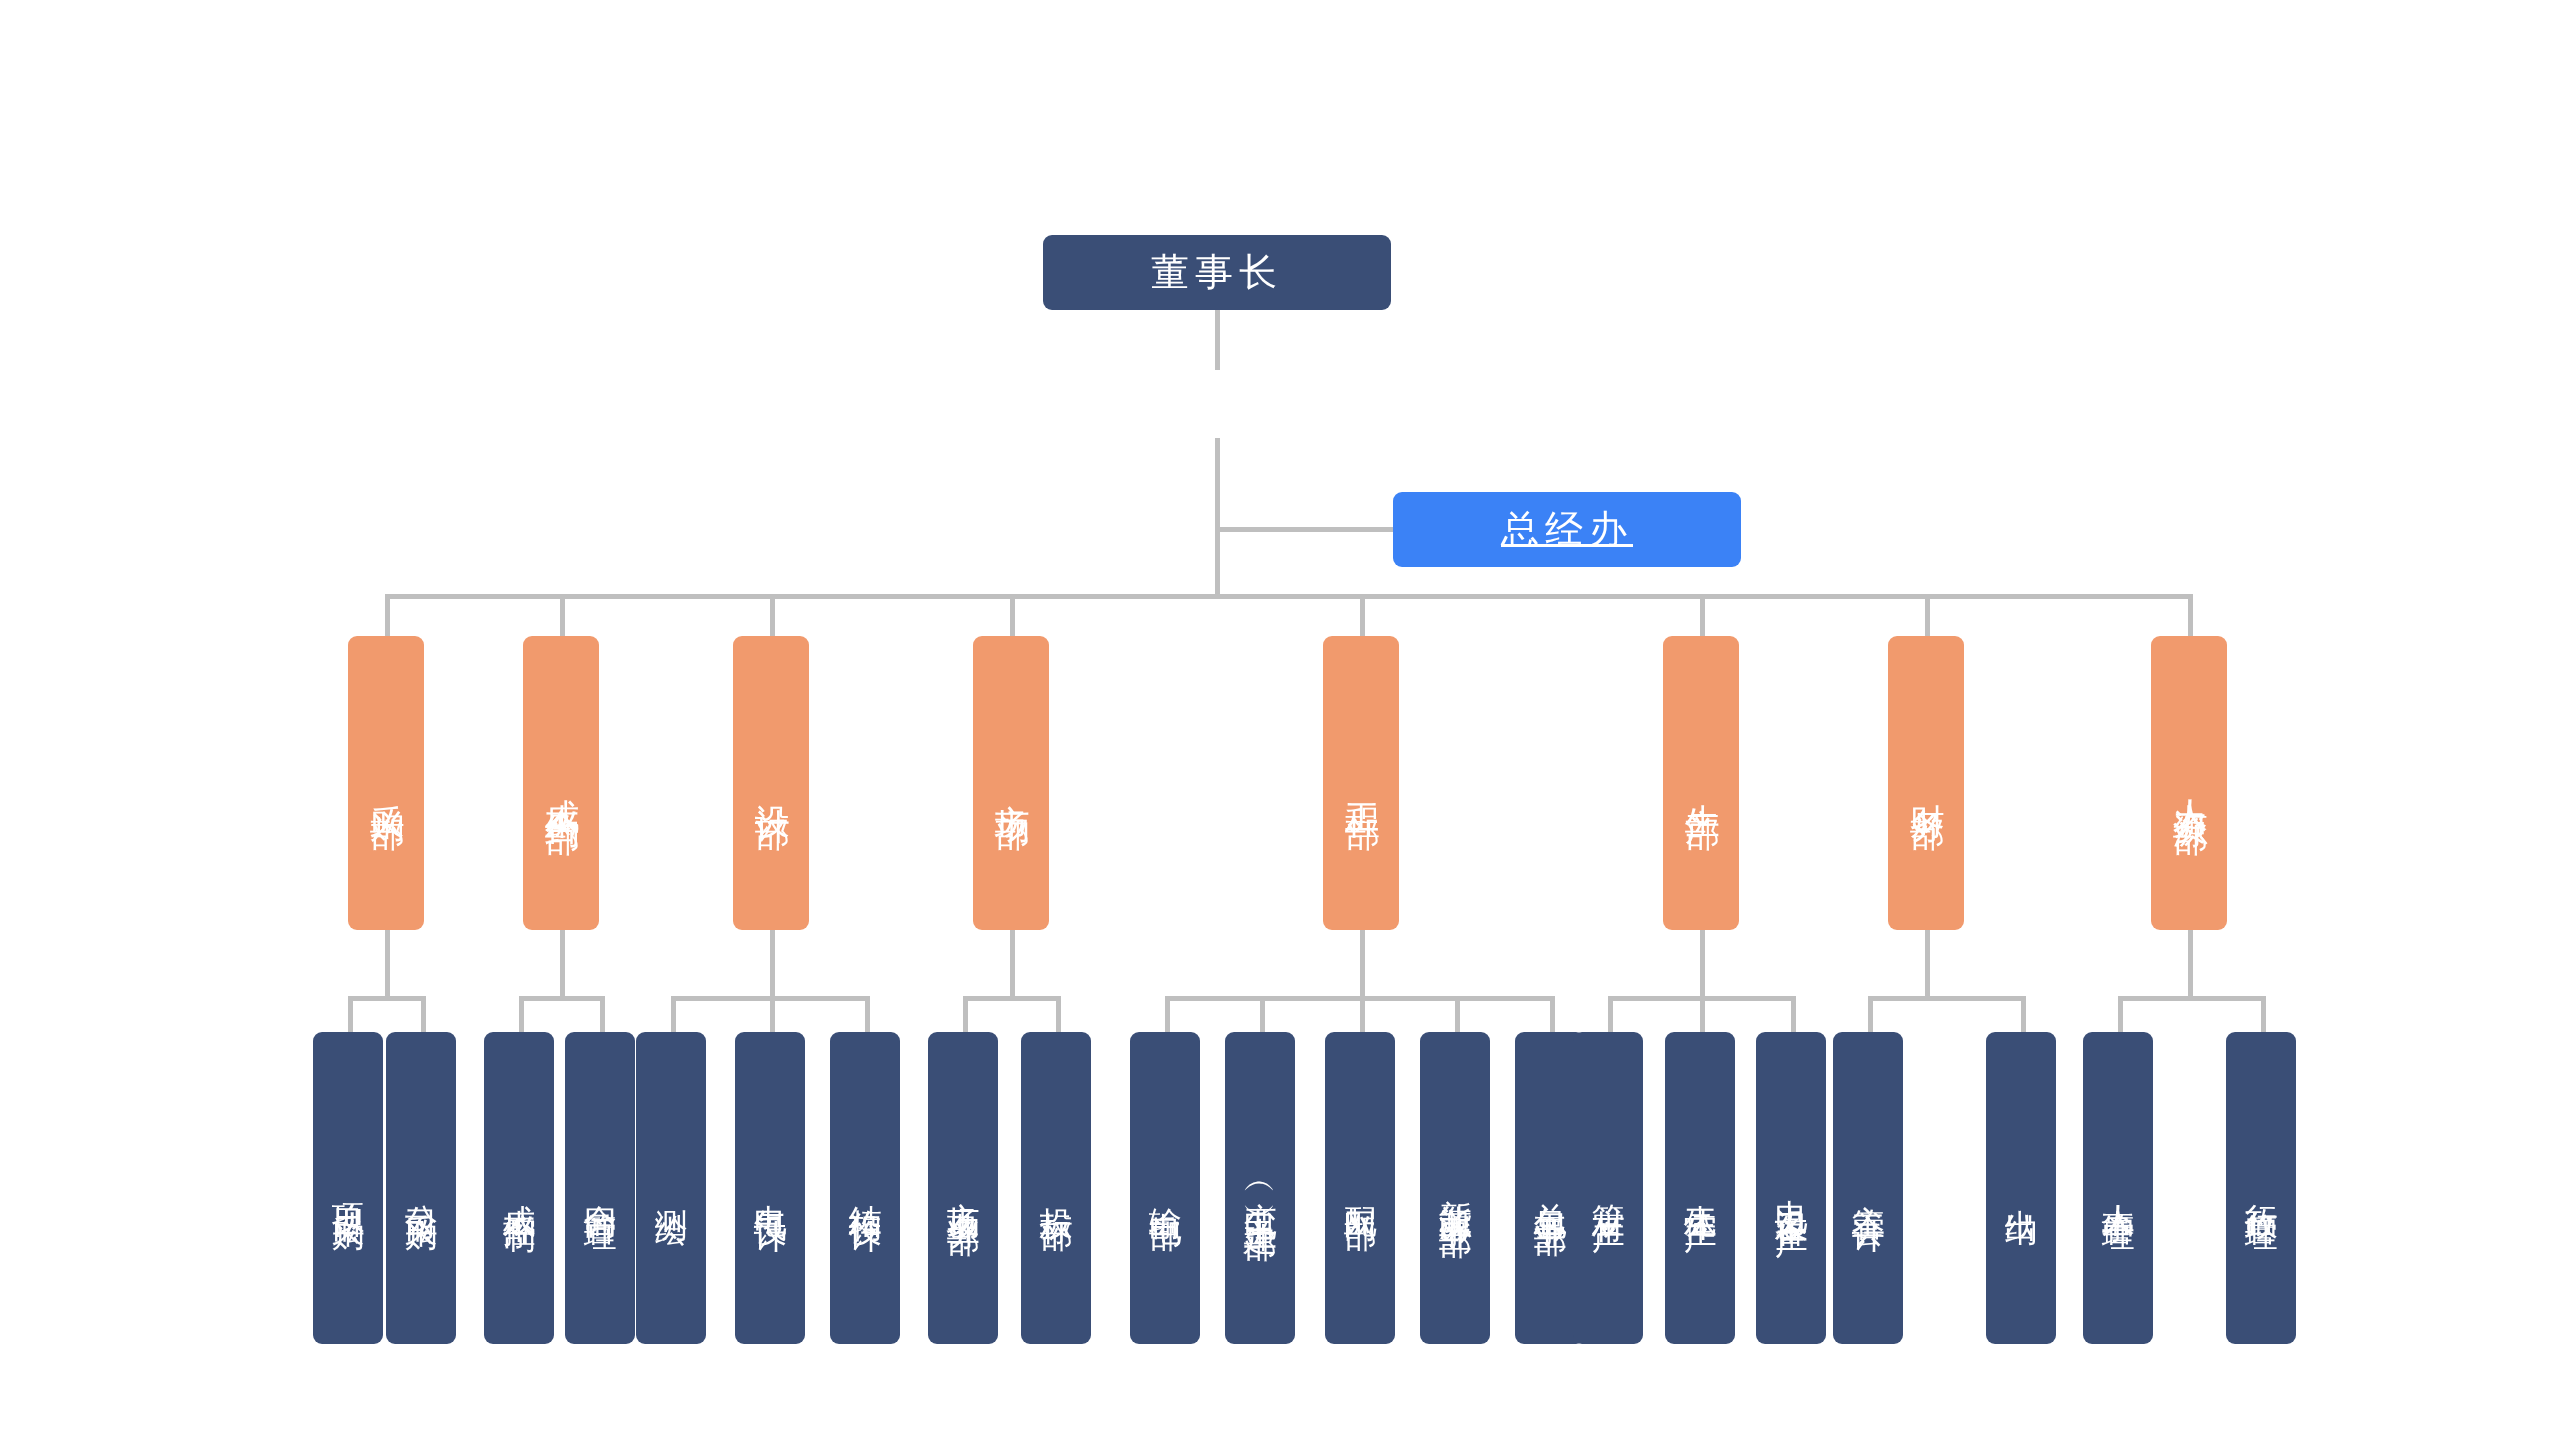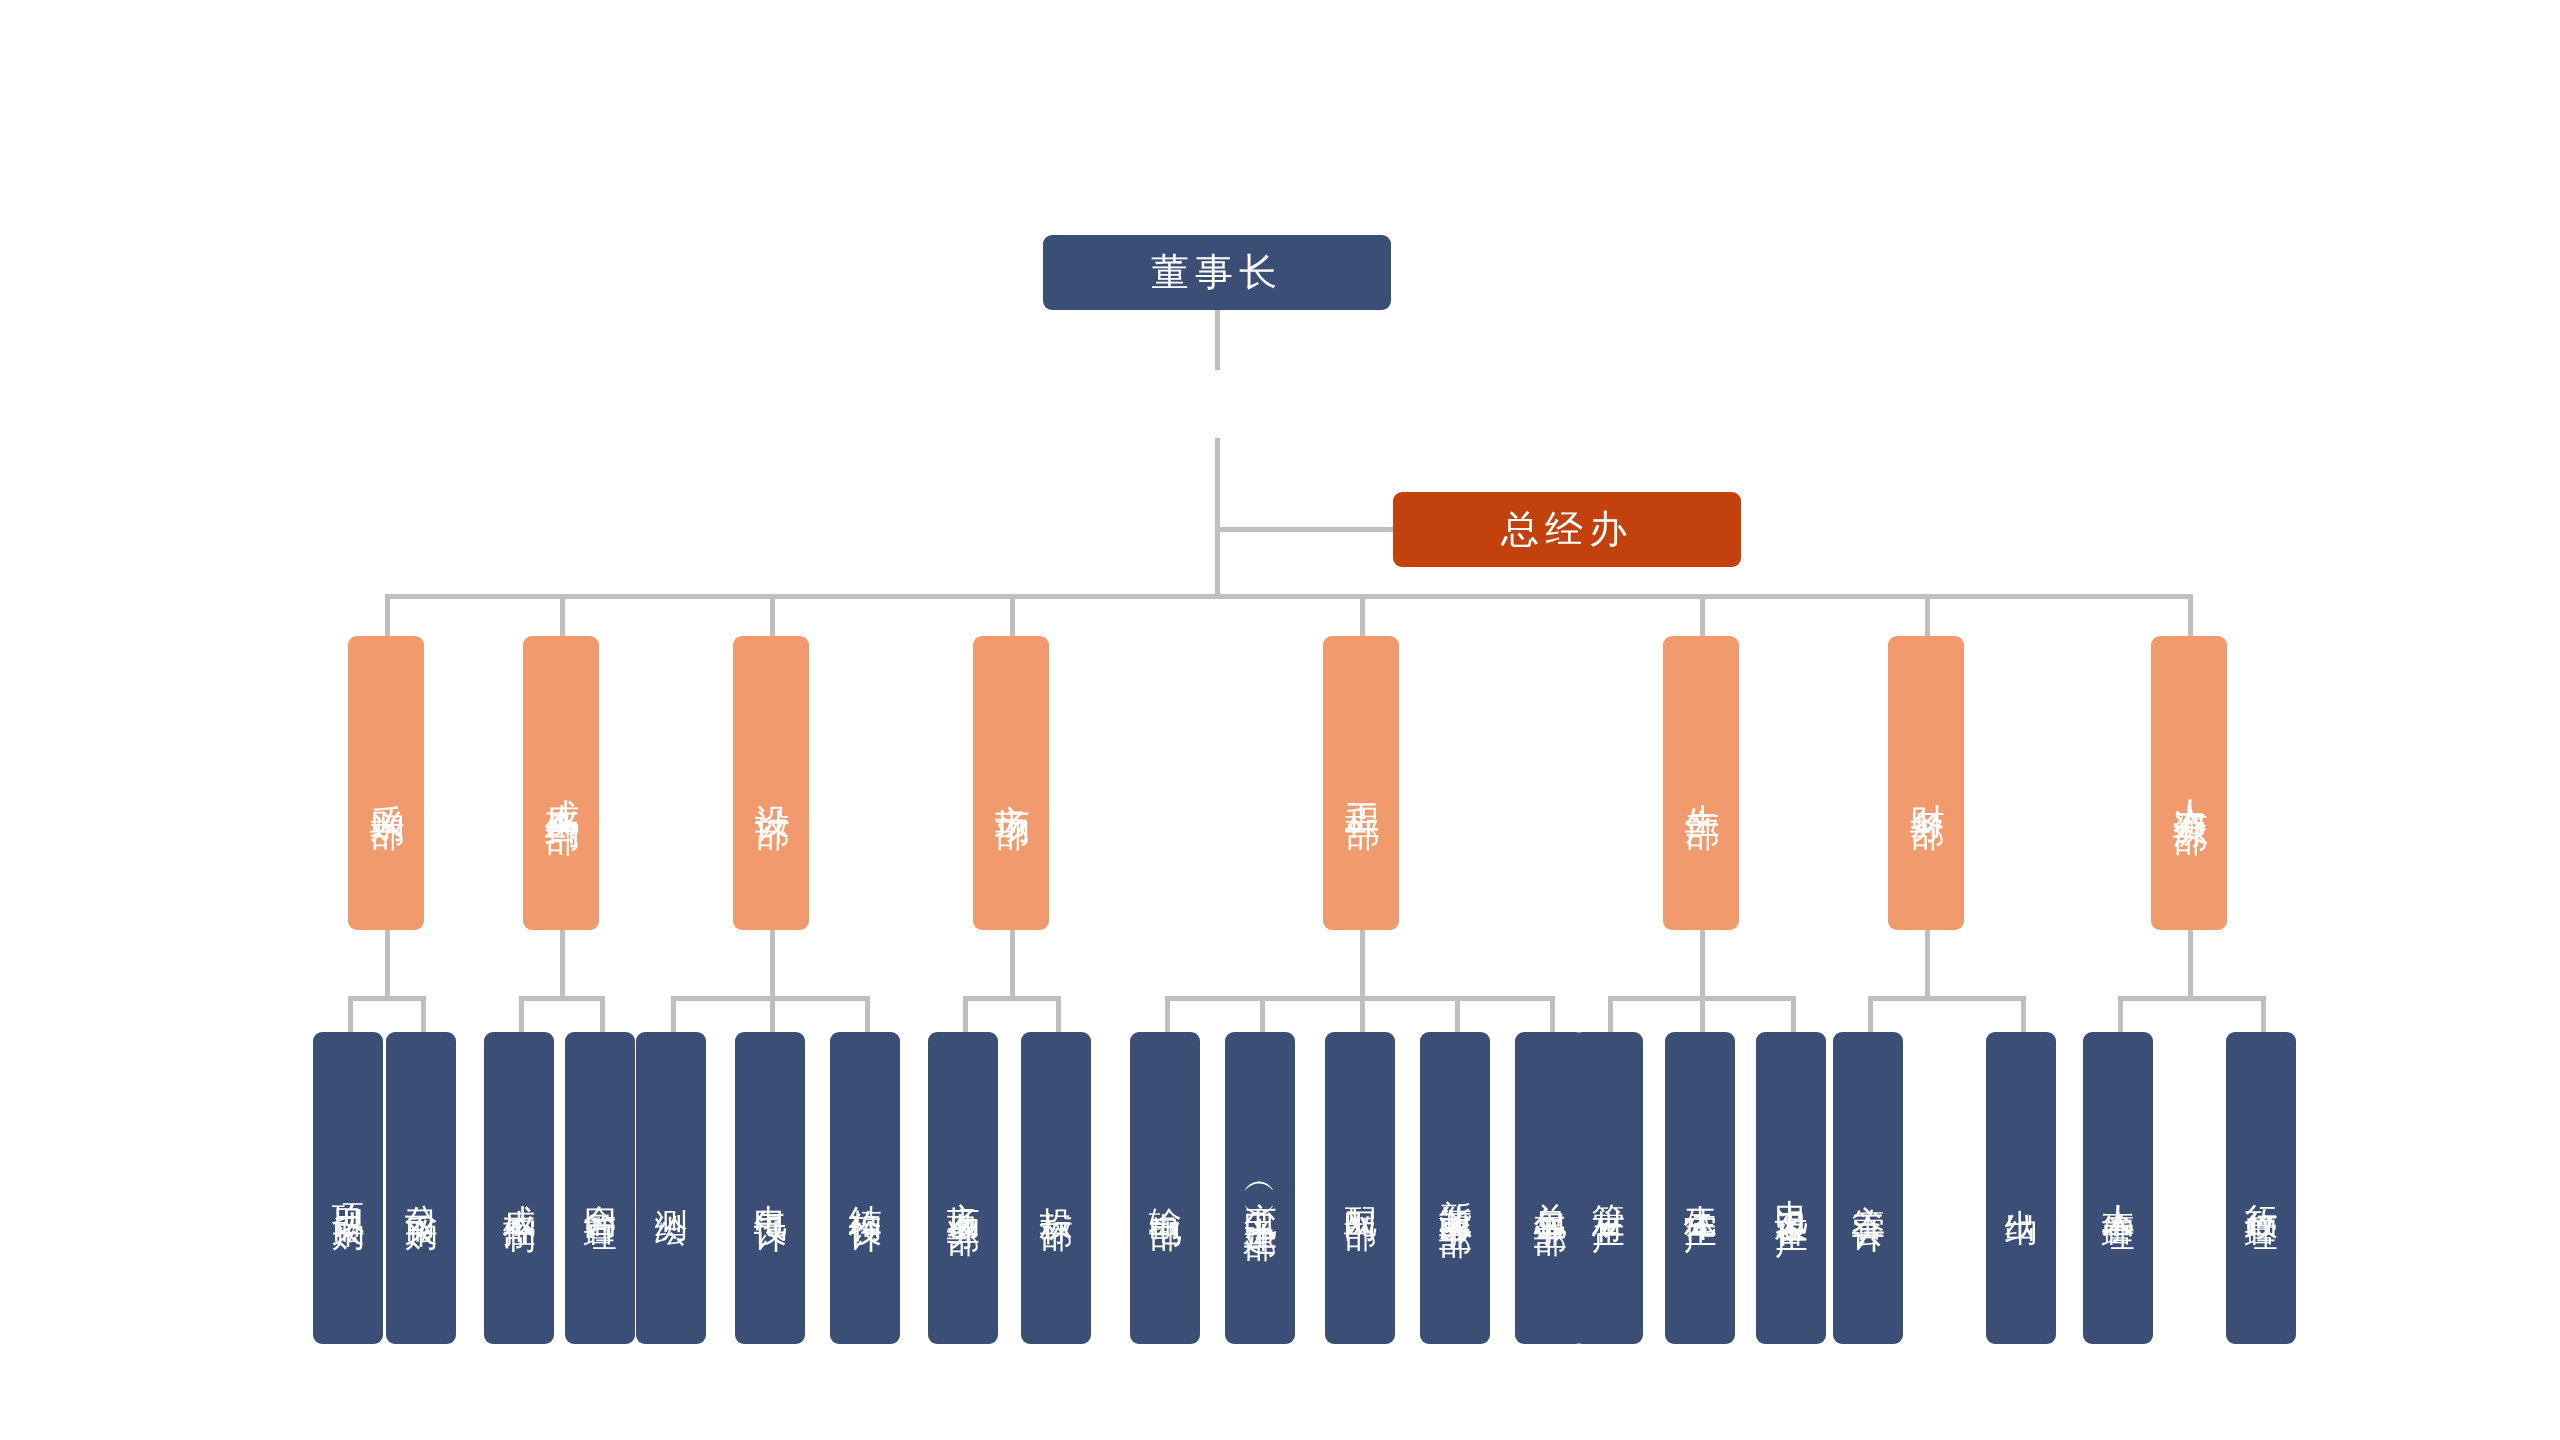--- a/index.html
+++ b/index.html
@@ -113,21 +113,21 @@
 
   <div class="line v" style="left: 1868px; top: 996px; height: 36px; background: rgb(191, 191, 191);"></div>
   <div class="line v" style="left: 2021px; top: 996px; height: 36px; background: rgb(191, 191, 191);"></div>
 
   <div class="line v" style="left: 2118px; top: 996px; height: 36px; background: rgb(191, 191, 191);"></div>
   <div class="line v" style="left: 2261px; top: 996px; height: 36px; background: rgb(191, 191, 191);"></div>
 
   <div class="node navy horiz" style="left: 1043px; top: 235px; width: 348px; height: 75px; background: rgb(58, 78, 118); color: rgb(255, 255, 255);">董事长</div>
 
 
-  <div class="node navy horiz" style="left: 1393px; top: 492px; width: 348px; height: 75px; background: #c2410c; color: rgb(255, 255, 255);">总经办</div>
+  <div class="node navy horiz" style="left: 1393px; top: 492px; width: 348px; height: 75px; background: #3b82f6; color: rgb(255, 255, 255); text-decoration: underline;">总经办</div>
 
   <div class="node orange vert dept" style="left: 348px; top: 636px; width: 76px; height: 294px; background: rgb(241, 154, 109); color: rgb(255, 255, 255);">采购部</div>
   <div class="node orange vert dept" style="left: 523px; top: 636px; width: 76px; height: 294px; background: rgb(241, 154, 109); color: rgb(255, 255, 255);">成本合约部</div>
   <div class="node orange vert dept" style="left: 733px; top: 636px; width: 76px; height: 294px; background: rgb(241, 154, 109); color: rgb(255, 255, 255);">设计部</div>
   <div class="node orange vert dept" style="left: 973px; top: 636px; width: 76px; height: 294px; background: rgb(241, 154, 109); color: rgb(255, 255, 255);">市场部</div>
   <div class="node orange vert dept" style="left: 1323px; top: 636px; width: 76px; height: 294px; background: rgb(241, 154, 109); color: rgb(255, 255, 255);">工程部</div>
   <div class="node orange vert dept" style="left: 1663px; top: 636px; width: 76px; height: 294px; background: rgb(241, 154, 109); color: rgb(255, 255, 255);">生产部</div>
   <div class="node orange vert dept" style="left: 1888px; top: 636px; width: 76px; height: 294px; background: rgb(241, 154, 109); color: rgb(255, 255, 255);">财务部</div>
   <div class="node orange vert dept" style="left: 2151px; top: 636px; width: 76px; height: 294px; background: rgb(241, 154, 109); color: rgb(255, 255, 255);">人力资源部</div>
 

